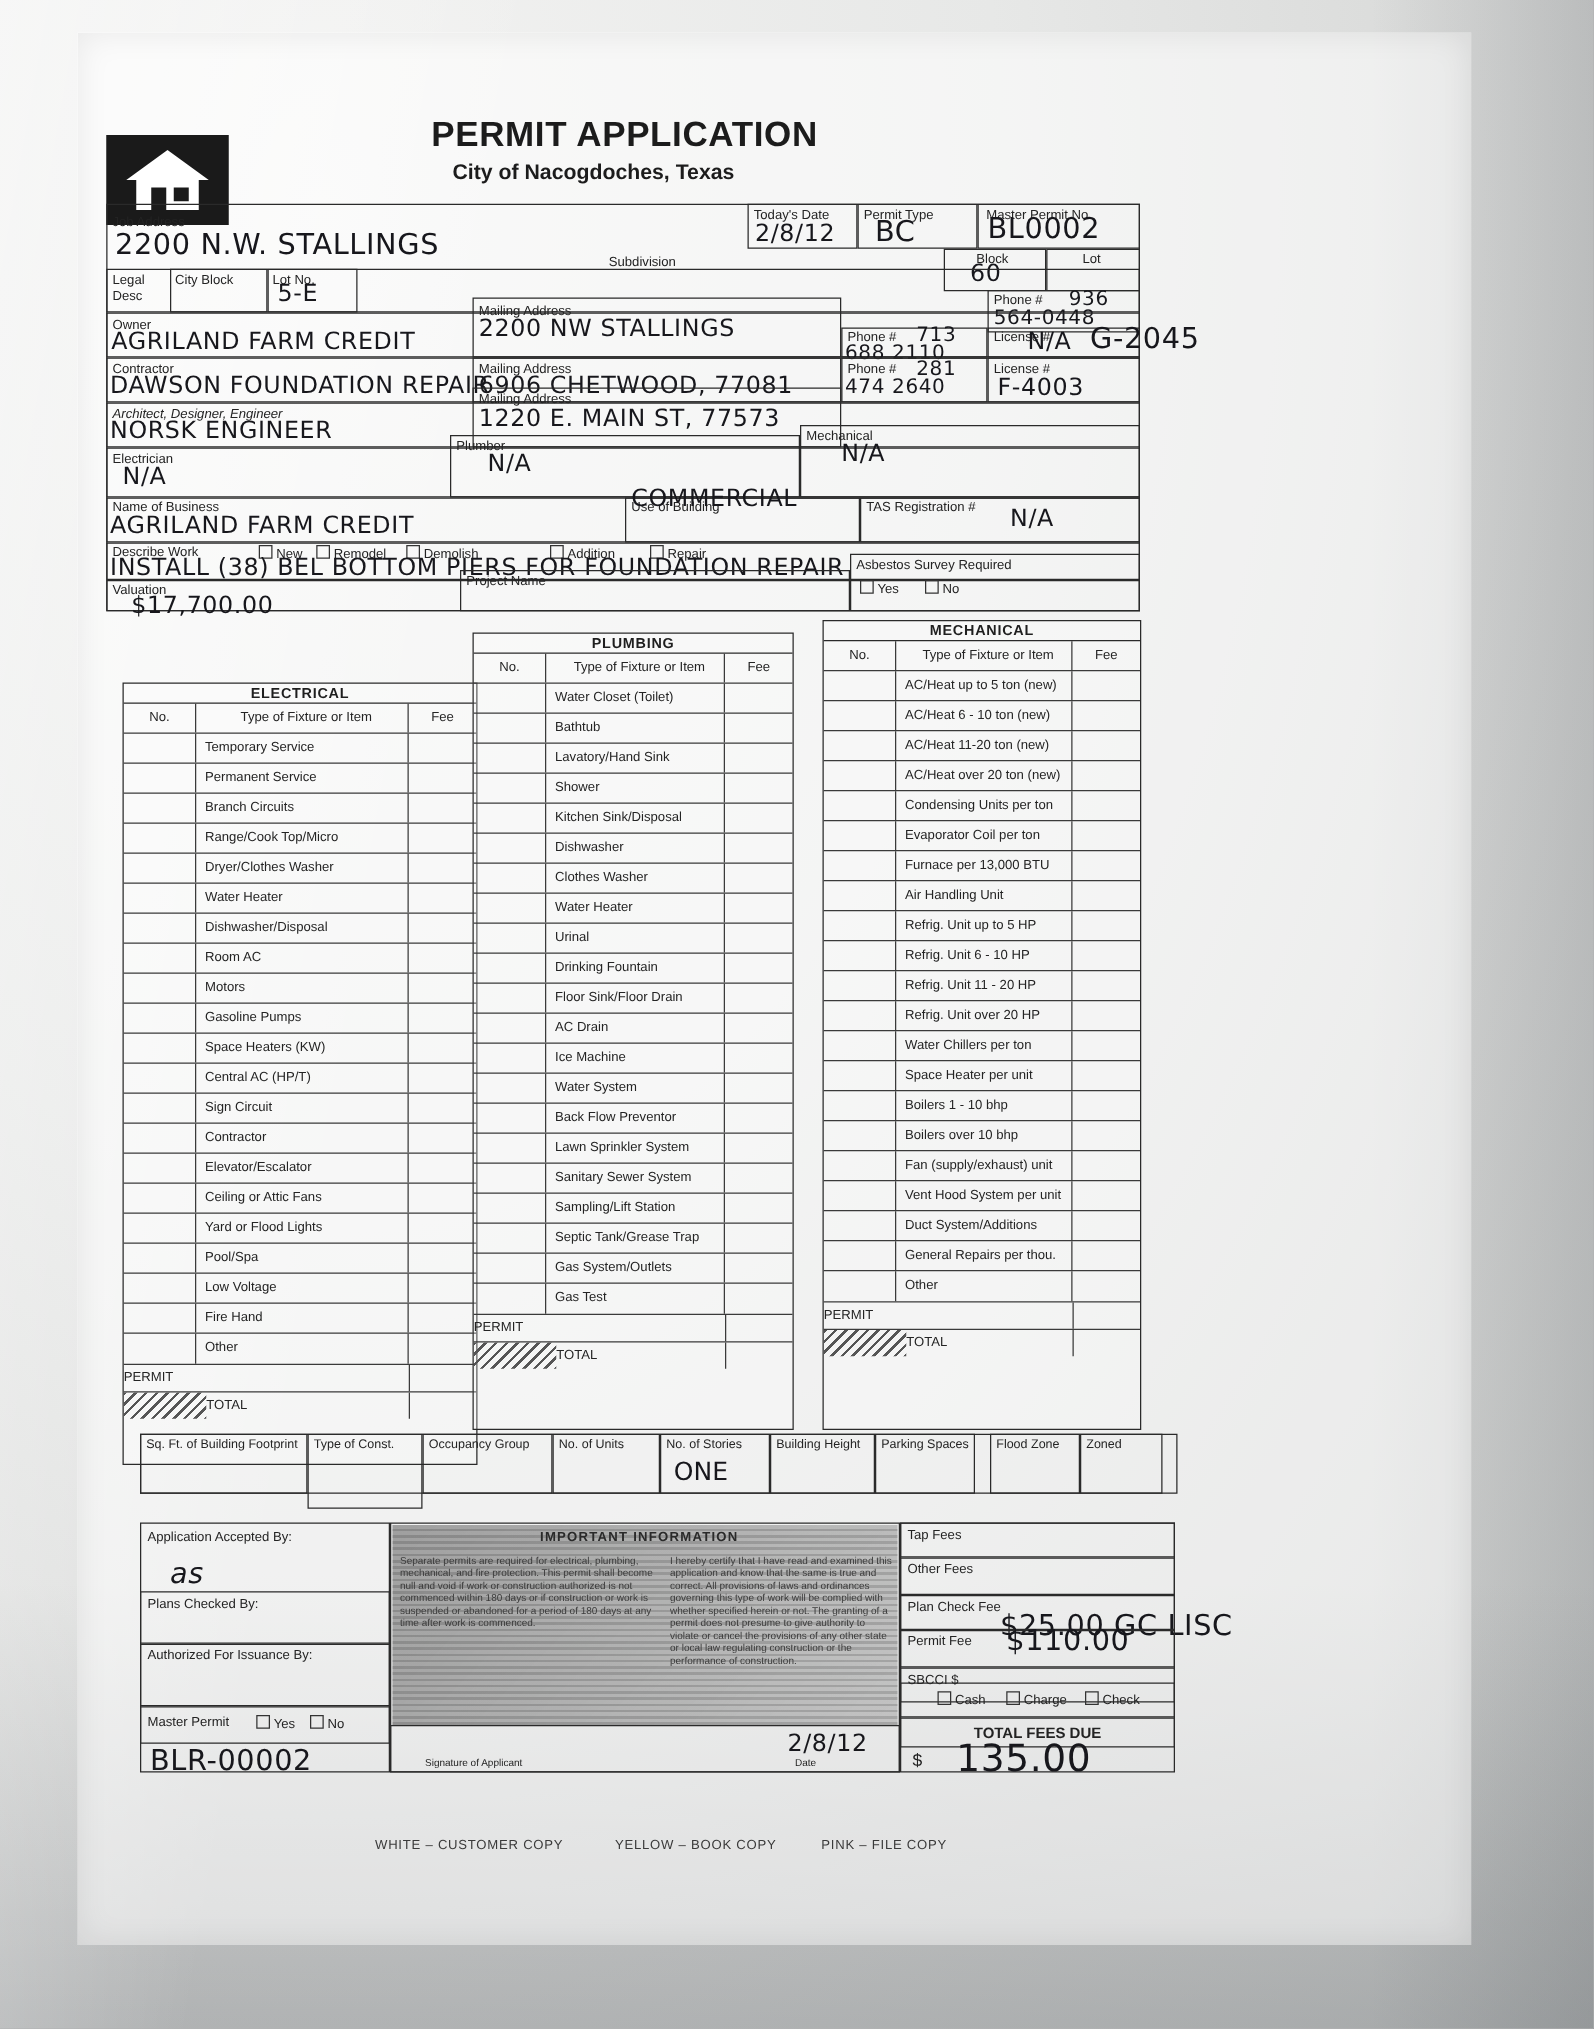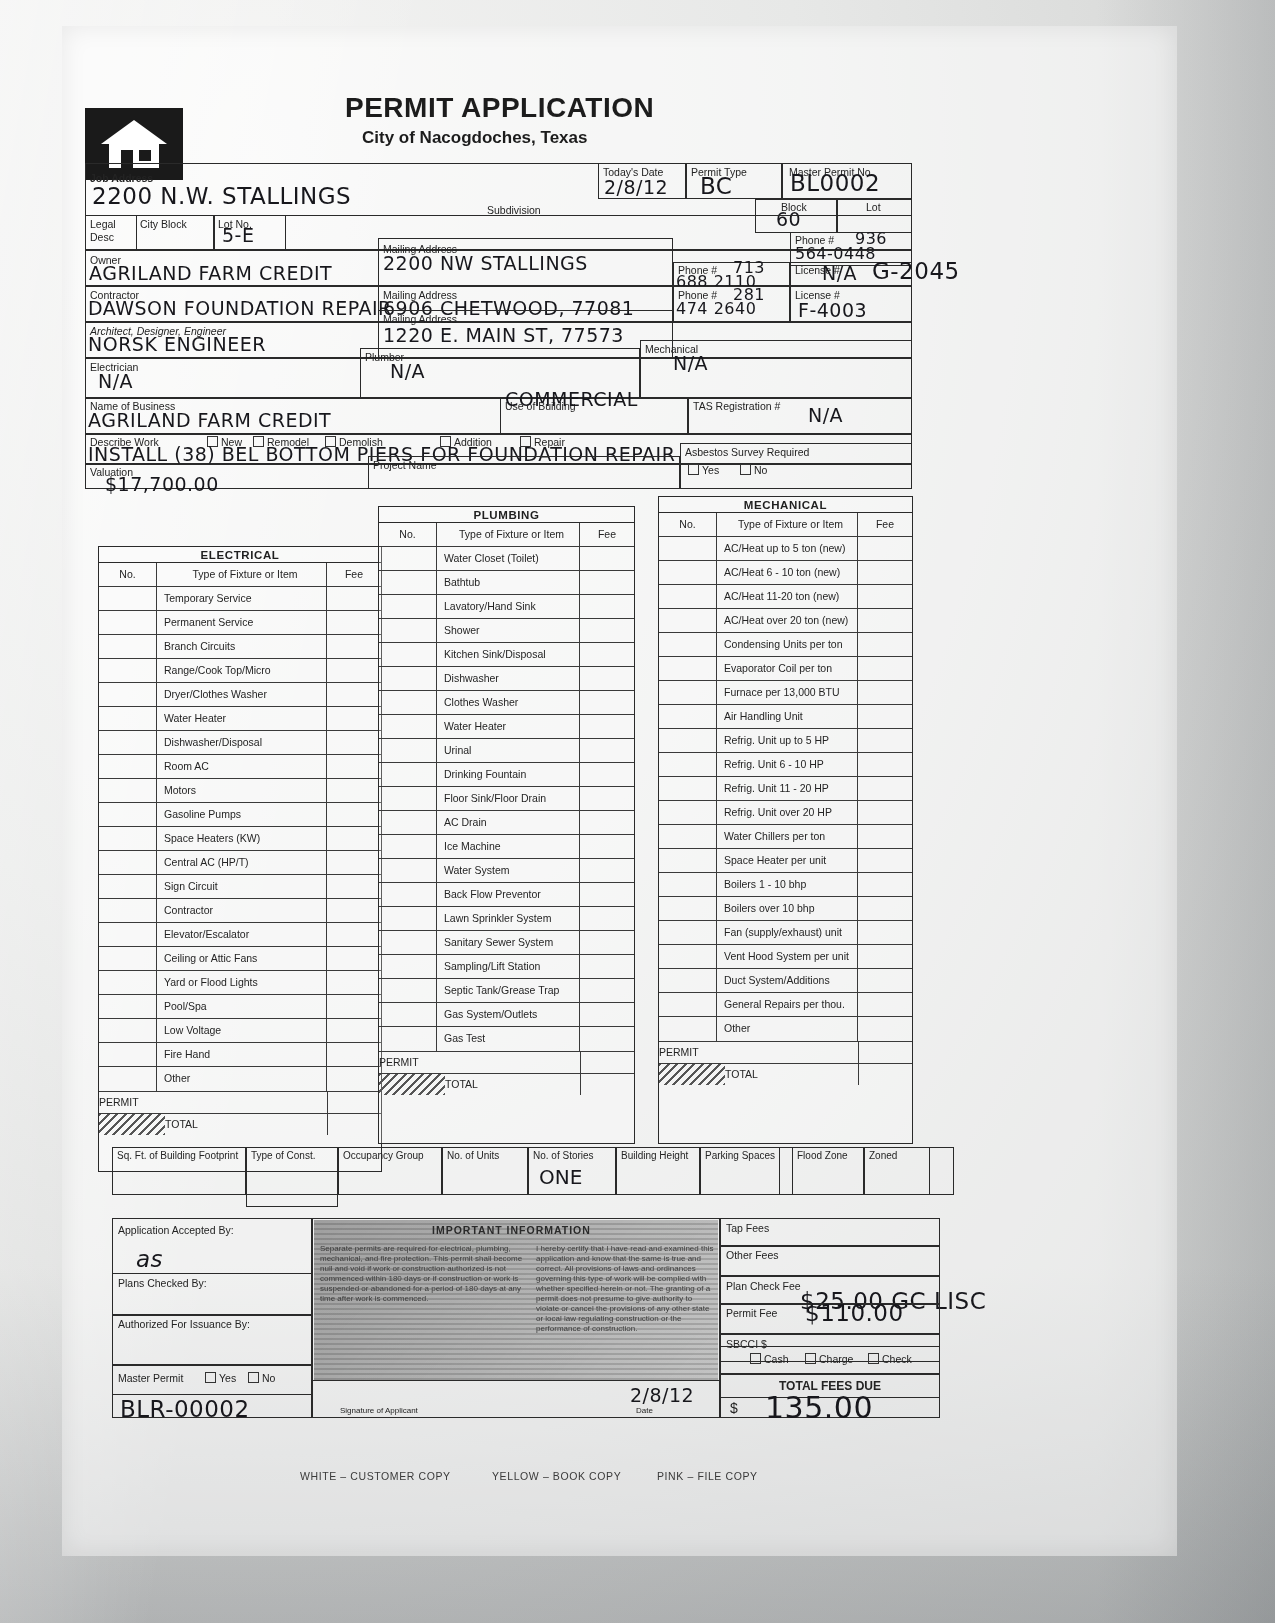--- a/index.html
+++ b/index.html
@@ -169,21 +169,21 @@
   <div class="hw med" style="left:604px; top:176px;">2/8/12</div>
 
   <div class="thin" style="left:686px; top:163px; width:96px; height:36px;"></div>
   <div class="lbl" style="left:691px; top:166px;">Permit Type</div>
   <div class="hw big" style="left:700px; top:173px;">BC</div>
 
   <div class="thin" style="left:782px; top:163px; width:130px; height:36px;"></div>
   <div class="lbl" style="left:789px; top:166px;">Master Permit No.</div>
   <div class="hw big" style="left:790px; top:170px;">BL0002</div>
 
-  <div class="lbl" style="left:90px; top:172px;font-weight:bold;">Job Address</div>
+  <div class="lbl" style="left:90px; top:172px;">Job Address</div>
   <div class="hw big" style="left:92px; top:183px;">2200 N.W. STALLINGS</div>
   <div class="lbl" style="left:487px; top:204px;">Subdivision</div>
 
   <div class="thin" style="left:755px; top:199px; width:82px; height:34px;"></div>
   <div class="lbl" style="left:781px; top:201px;">Block</div>
   <div class="hw med" style="left:776px; top:208px;">60</div>
 
   <div class="thin" style="left:837px; top:199px; width:75px; height:34px;"></div>
   <div class="lbl" style="left:866px; top:201px;">Lot</div>
   <div class="hw med" style="left:854px; top:208px;"></div>
@@ -672,21 +672,21 @@
       </div>
       <div class="thin" style="left: 616px; top: 1147px; width: 84px; height: 48px;">
         <div class="cellhdr">Building Height</div>
       </div>
       <div class="thin" style="left: 700px; top: 1147px; width: 80px; height: 48px;">
         <div class="cellhdr">Parking Spaces</div>
       </div>
       <div class="thin" style="left: 792px; top: 1147px; width: 72px; height: 48px;">
         <div class="cellhdr">Flood Zone</div>
       </div>
-      <div class="thin" style="left: 864px; top: 1147px; width: 90px; height: 48px;">
+      <div class="thin" style="left: 864px; top: 1147px; width: 78px; height: 48px;">
         <div class="cellhdr">Zoned</div>
       </div>
     </div>
 
   <div class="bx" style="left:112px; top:1218px; width:200px; height:200px;"></div>
   <div class="lbl" style="left:118px; top:1224px;">Application Accepted By:</div>
   <div class="hw big" style="left:136px; top:1246px; font-style:italic;">as</div>
   <div class="thin" style="left:112px; top:1273px; width:200px; height:42px;"></div>
   <div class="lbl" style="left:118px; top:1277px;">Plans Checked By:</div>
   <div class="thin" style="left:112px; top:1315px; width:200px; height:50px;"></div>

